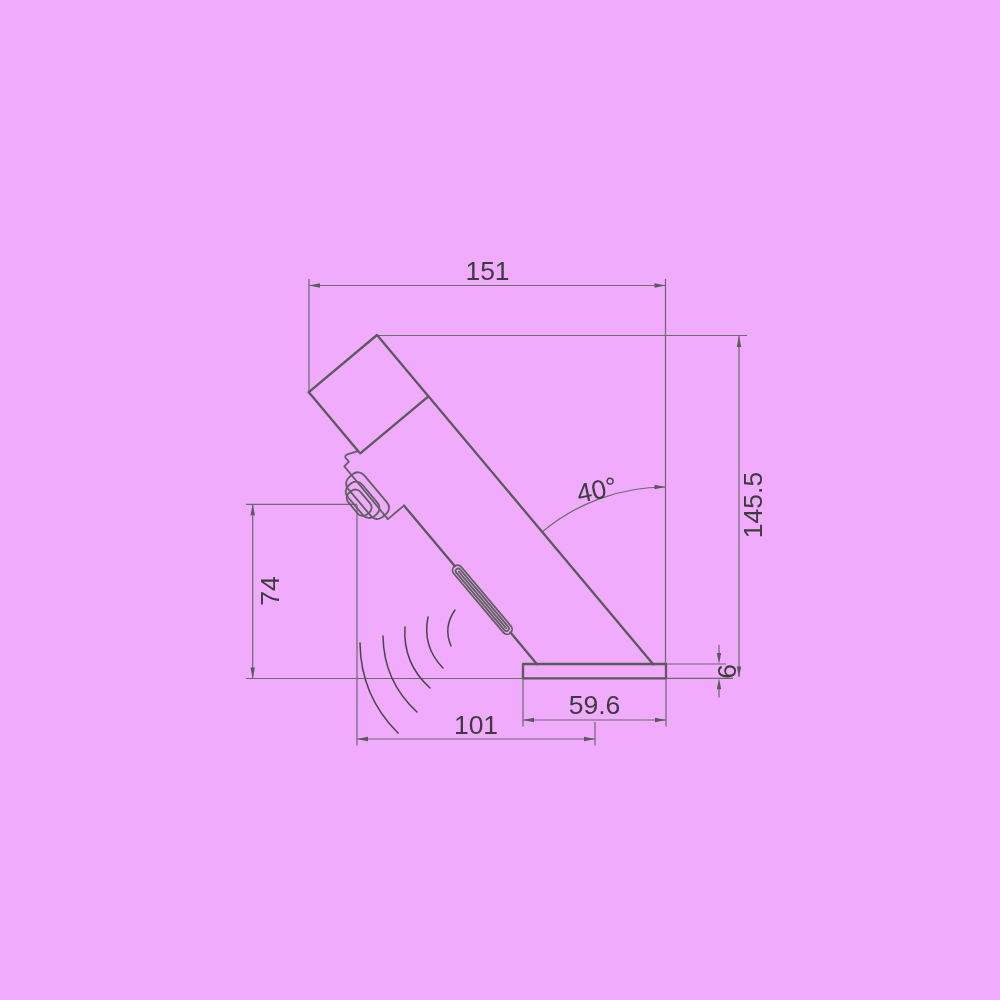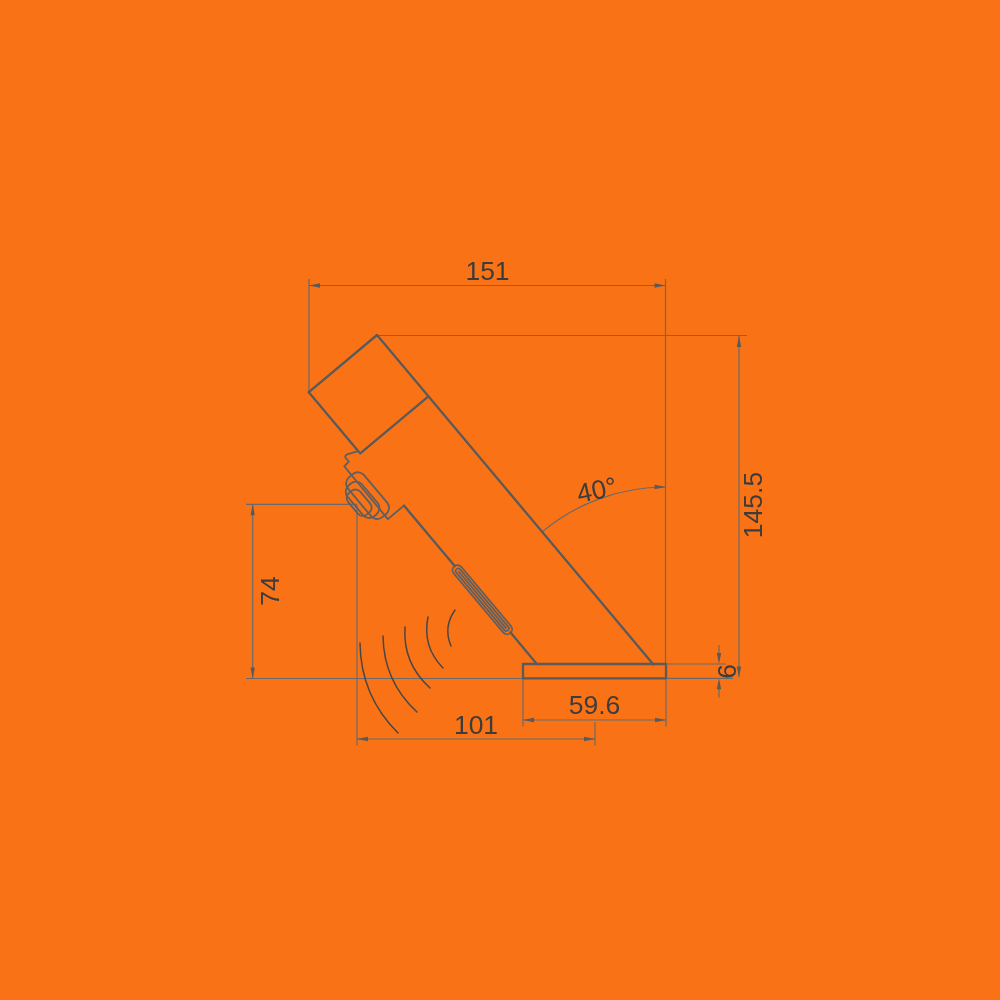--- a/index.html
+++ b/index.html
@@ -1,16 +1,16 @@
 <!DOCTYPE html>
 <html><head>
 <meta charset="utf-8">
 <style>
   html, body { margin: 0; padding: 0; background: #ffffff; }
-  .page { width: 1000px; height: 1000px; background: #f97316; position: relative; }
+  .page { width: 1000px; height: 1000px; background: #f0abfc; position: relative; }
   svg { display: block; }
   .obj  { stroke: #5a5a5a; stroke-width: 2.3; fill: none; stroke-linecap: round; stroke-linejoin: round; }
   .det  { stroke: #5f5f5f; stroke-width: 1.8; fill: none; stroke-linecap: round; stroke-linejoin: round; }
   .thin { stroke: #6a6a6a; stroke-width: 1.2; fill: none; }
   .arrow { fill: #5a5a5a; stroke: none; }
   .wave { stroke: #474747; stroke-width: 1.5; fill: none; stroke-linecap: round; }
   .dimtext { font-family: "Liberation Sans", "DejaVu Sans", sans-serif; font-size: 26.5px; fill: #3c3c3c; }
 </style>
 </head>
 <body>

